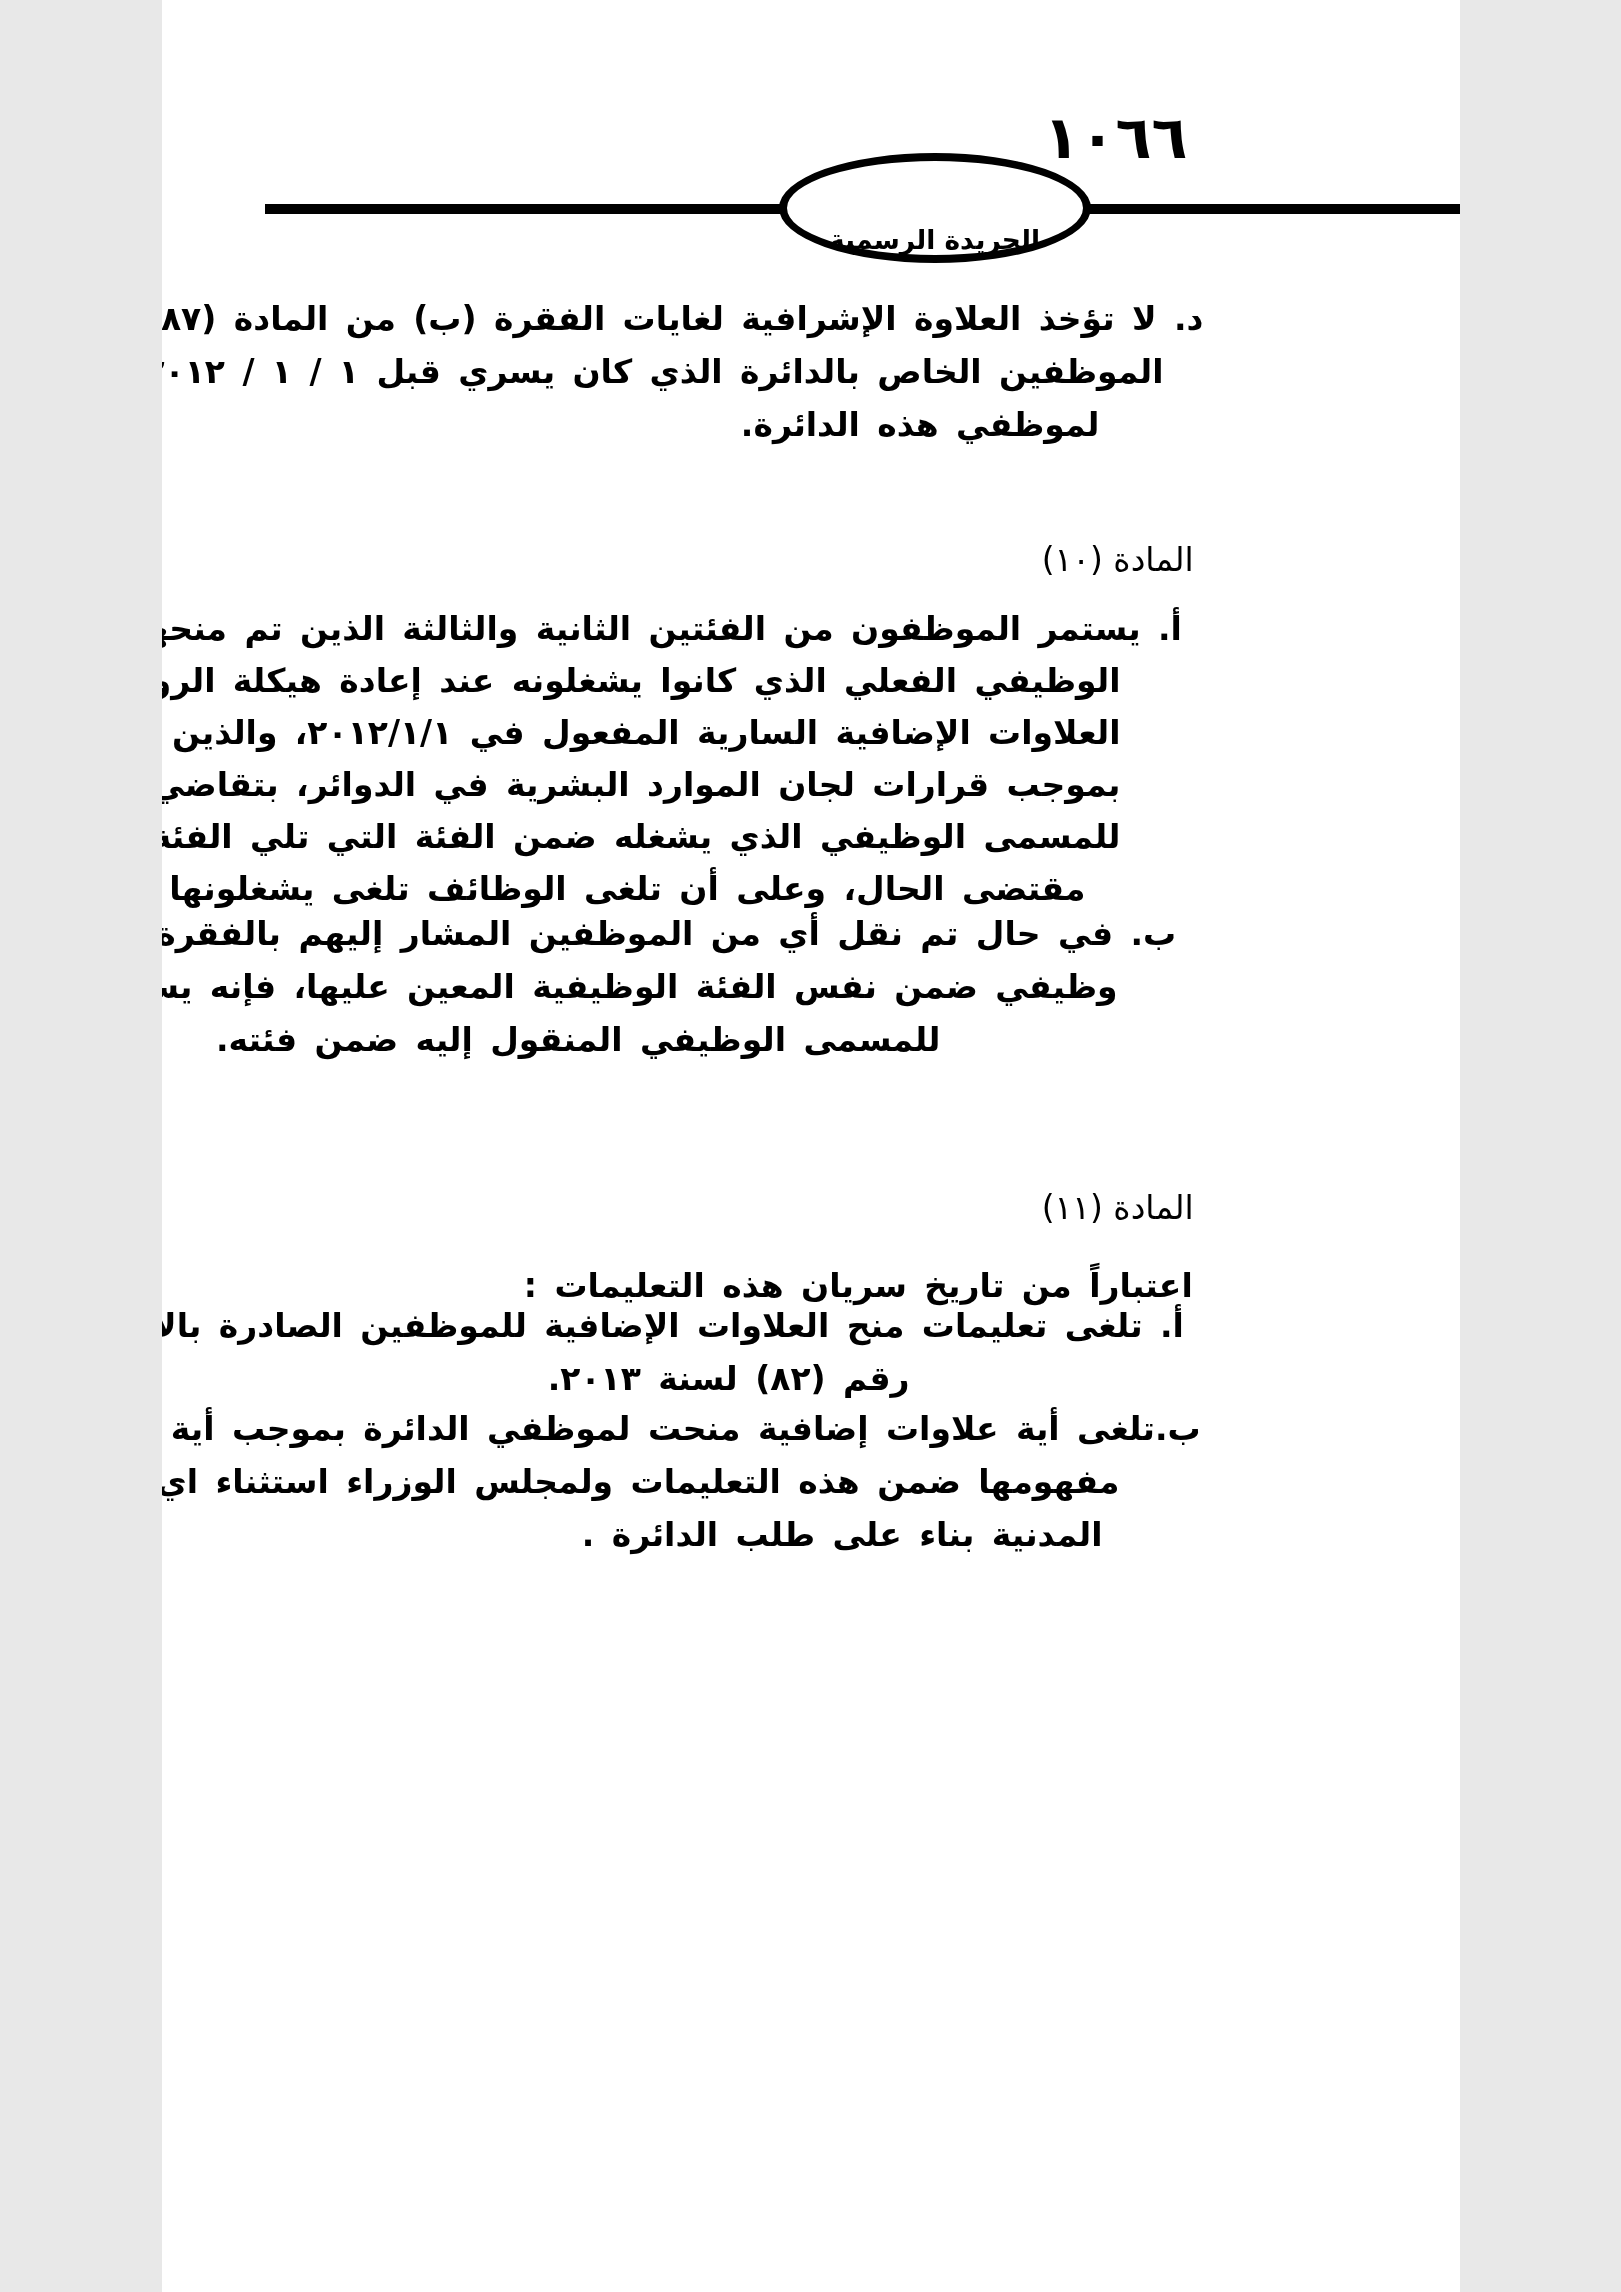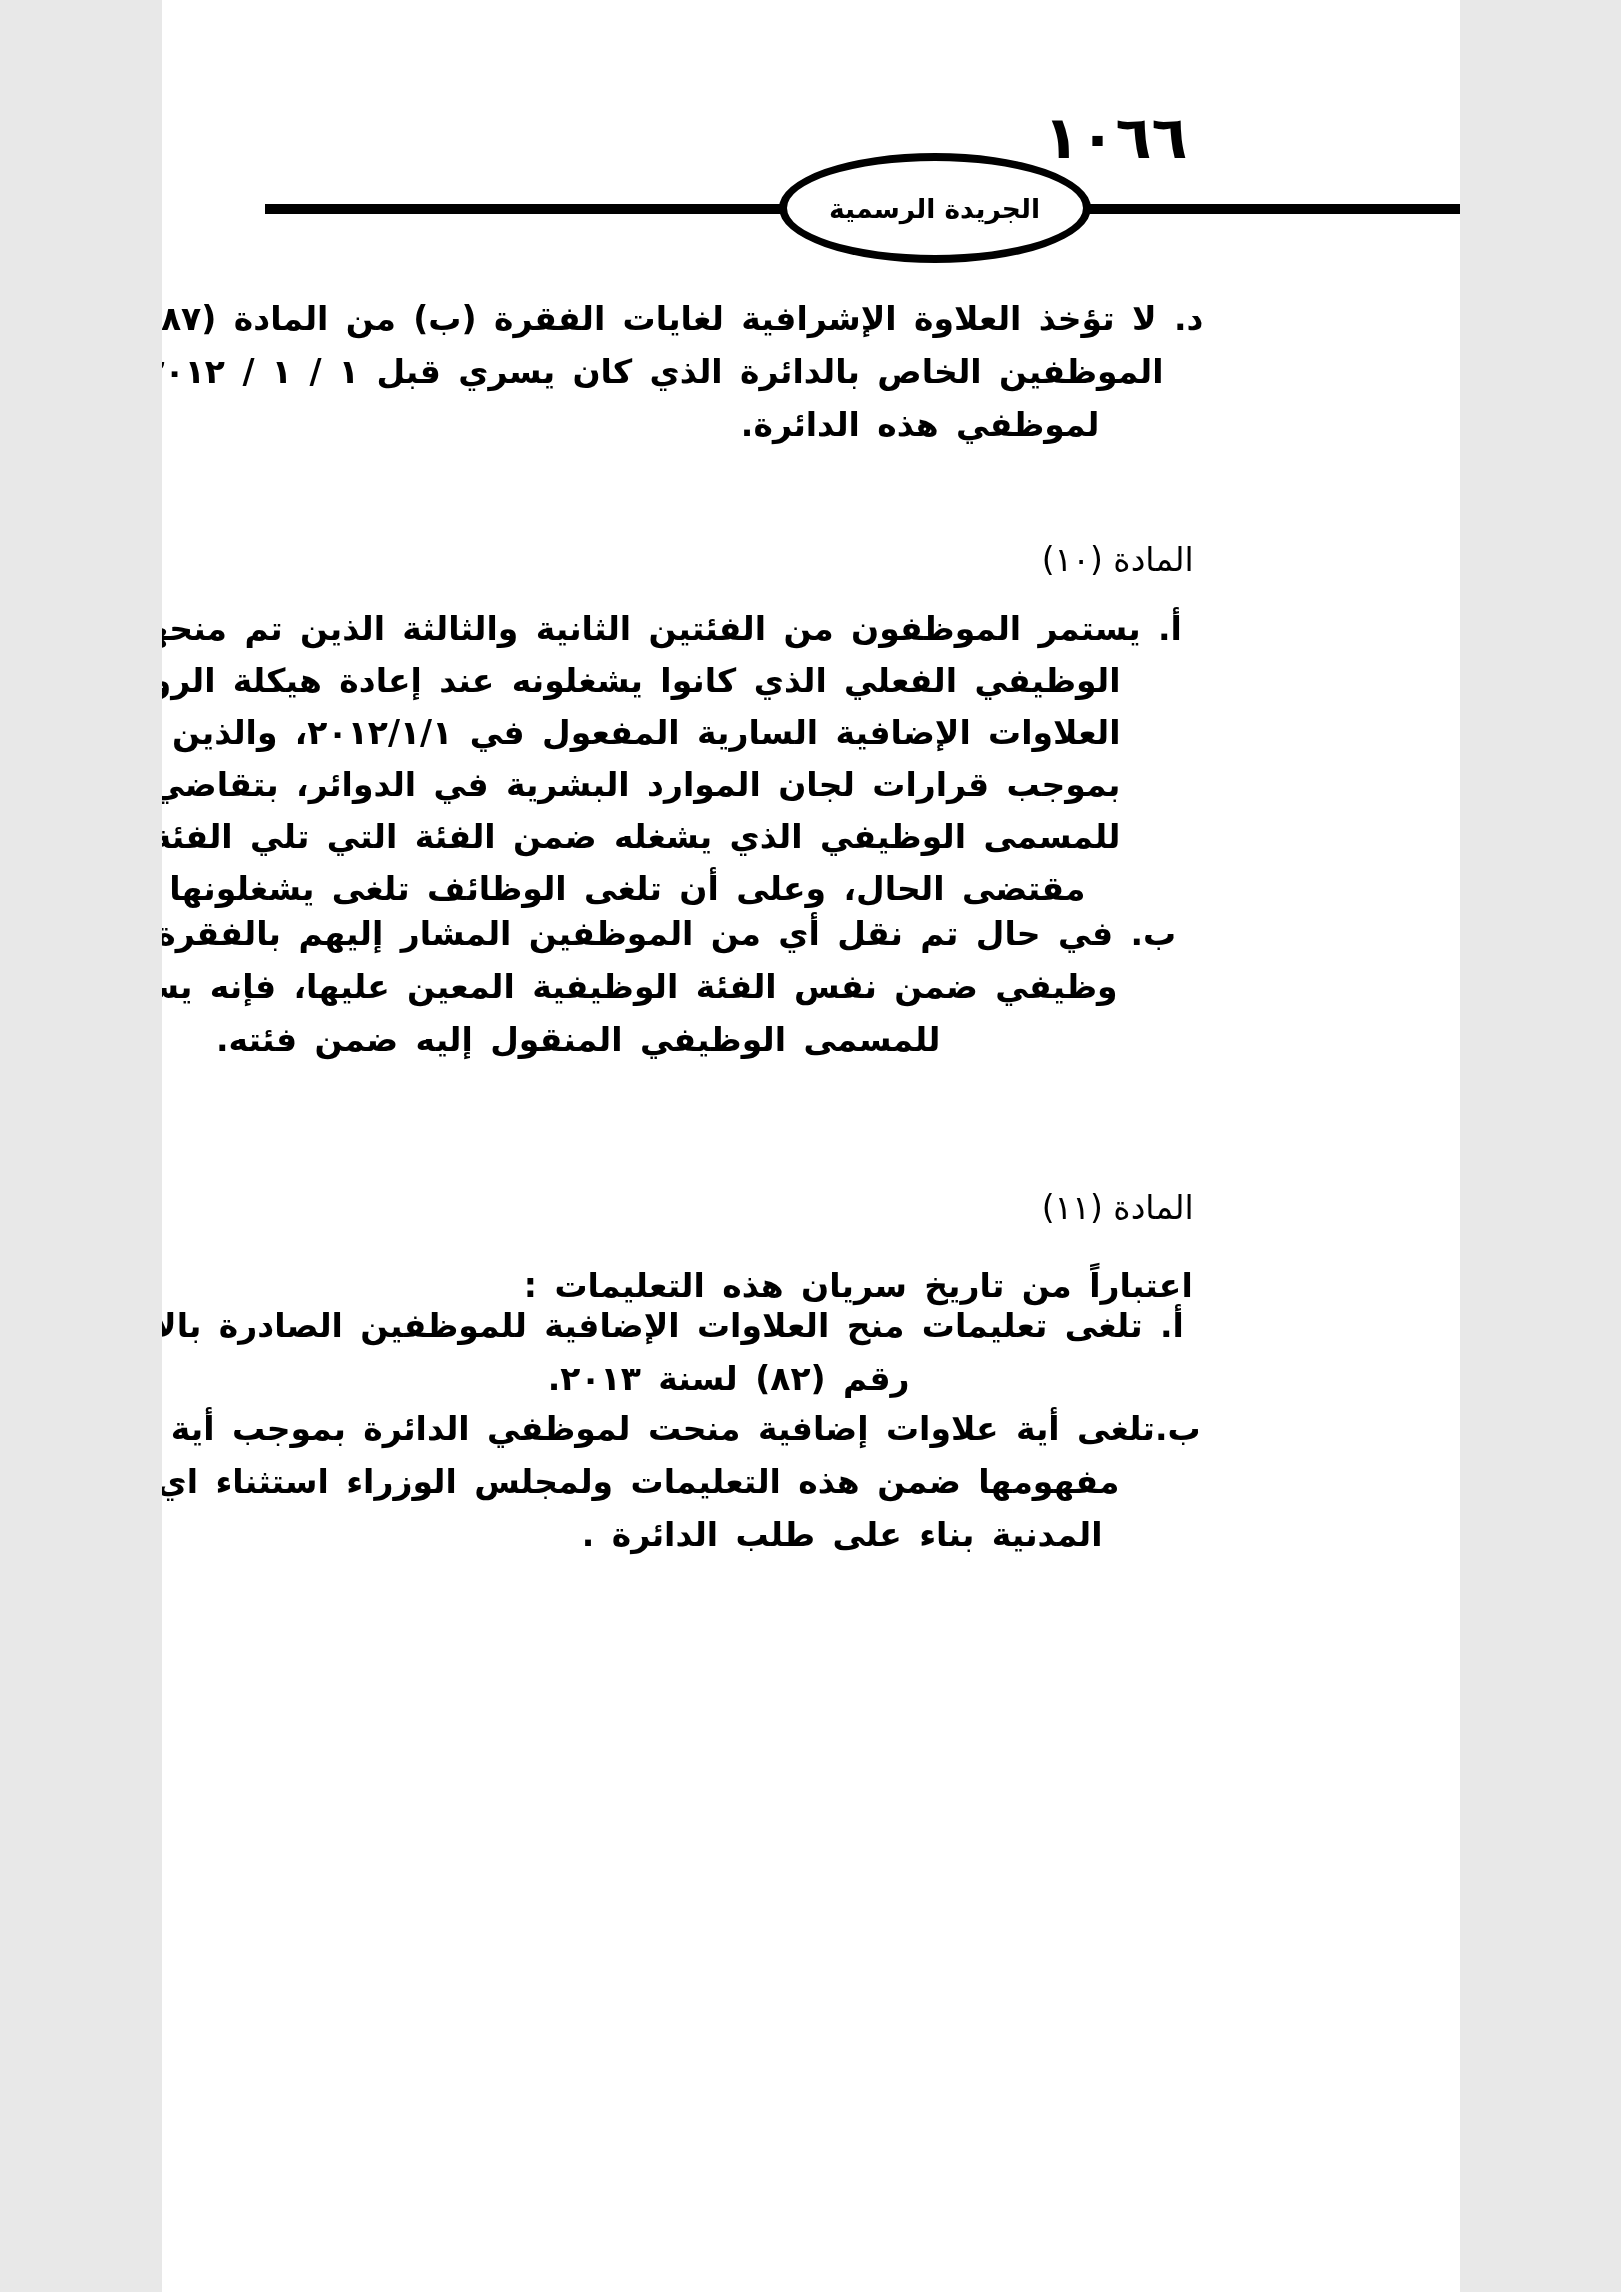--- a/index.html
+++ b/index.html
@@ -23,21 +23,21 @@
   .rule{
     position:absolute;
     top:204px;left:103px;width:1367px;height:9.8px;
     background:#000;
   }
   .oval{
     position:absolute;
     top:153px;left:617px;width:312px;height:110px;
     box-sizing:border-box;
     background:#fff;border:8.8px solid #000;border-radius:50%;
-    display:flex;align-items:center;justify-content:center;
+    display:flex;align-items:flex-end;justify-content:center;
     z-index:2;
   }
   .oval-text{font-size:26.5px;font-weight:bold;white-space:nowrap;}
   
   .body-col{
     position:absolute;
     top:0;bottom:0;left:137px;right:256px;
   }
   .para{
     position:absolute;left:0;right:0;

